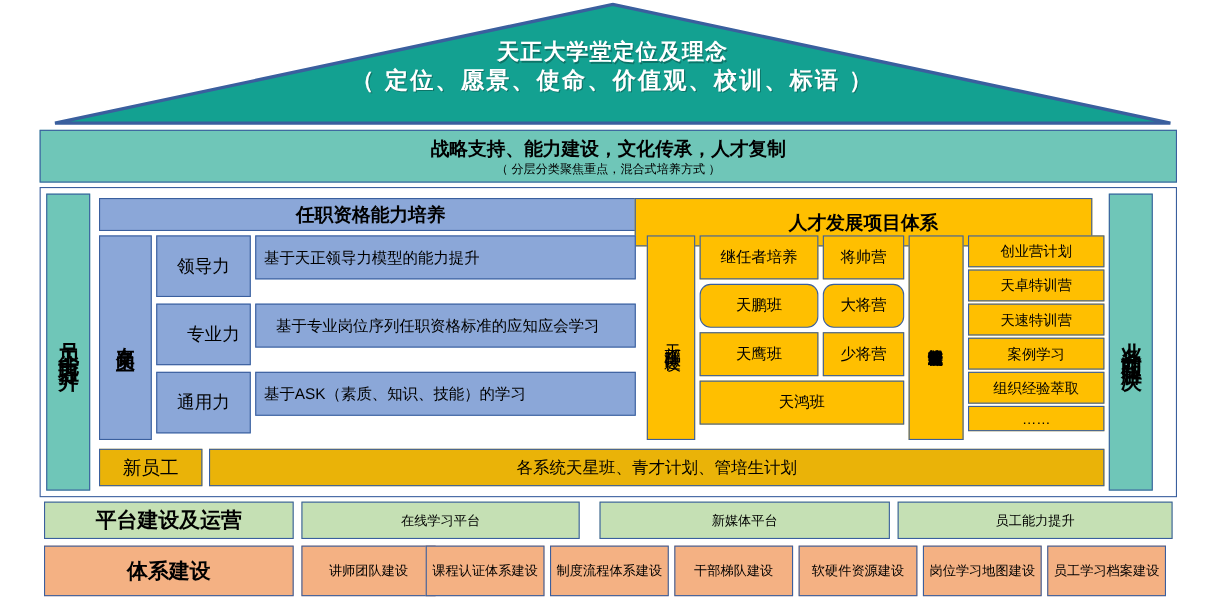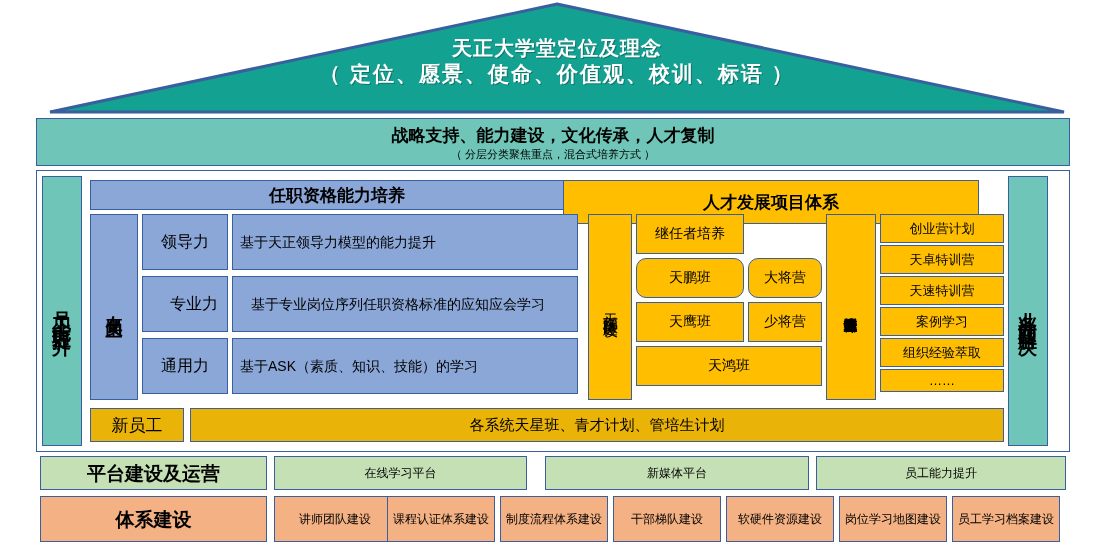--- a/index.html
+++ b/index.html
@@ -51,37 +51,37 @@
   #left-col{left:42px;top:176px;width:40px;height:270px;}
   #right-col{left:1008px;top:176px;width:40px;height:270px;}
 
   
   .sec-head{
     position:absolute;box-sizing:border-box;border:1.5px solid #3a5f9e;
     display:flex;align-items:center;justify-content:center;
     font-size:17px;font-weight:bold;
   }
   #head-blue{left:90px;top:180px;width:494px;height:30px;background:#8ba7d8;}
-  #head-orange{left:563px;top:180px;width:416px;height:44px;background:#ffbf00;}
+  #head-orange{left:577px;top:180px;width:416px;height:44px;background:#ffbf00;}
 
   
   .blue-body{position:absolute;left:90px;top:214px;width:494px;height:186px;}
   .cell{
     position:absolute;box-sizing:border-box;border:1.5px solid #3a5f9e;
     display:flex;align-items:center;
   }
   .cell.ctr{justify-content:center;text-align:center;}
   .blue{background:#8ba7d8;}
   .orange{background:#ffbf00;}
 
   #onjob{left:0;top:0;width:48px;height:186px;justify-content:center;}
   #onjob span{writing-mode:vertical-rl;text-orientation:upright;font-size:17px;font-weight:bold;letter-spacing:3px;}
 
   .cap{width:86px;height:56px;font-size:16px;left:52px;}
-  .desc{width:346px;height:56px;left:142px;font-size:14px;line-height:19px;padding:0 7px;}
+  .desc{width:346px;height:40px;left:142px;font-size:14px;line-height:19px;padding:0 7px;}
   .r1{top:0;} .r2{top:62px;padding-left:18px;} .r3{top:124px;}
 
   
   .or-body{position:absolute;left:588px;top:214px;width:416px;height:186px;}
   #cadre{left:0;top:0;width:44px;height:186px;justify-content:center;}
   #cadre span{writing-mode:vertical-rl;text-orientation:upright;font-size:15px;font-weight:normal;letter-spacing:2px;}
   #biz{left:238px;top:0;width:50px;height:186px;justify-content:center;padding:2px 0;}
   #biz span{
     writing-mode:vertical-rl;text-orientation:upright;font-size:14px;
     letter-spacing:0px;line-height:24px;text-align:center;
@@ -162,20 +162,21 @@
     <div class="cell blue ctr cap r3">通用力</div>
     <div class="cell blue desc r3">基于ASK（素质、知识、技能）的学习</div>
   </div>
 
   <div class="or-body">
     <div class="cell orange" id="cadre">
       <span>干部梯队建设</span>
     </div>
 
     <div class="cell orange ctr oc oA or1">继任者培养</div>
+    <div class="cell orange ctr oc oB or1">将帅营</div>
 
     <div class="cell orange ctr oc oA or2">天鹏班</div>
     <div class="cell orange ctr oc oB or2">大将营</div>
 
     <div class="cell orange ctr oc oA or3">天鹰班</div>
     <div class="cell orange ctr oc oB or3">少将营</div>
 
     <div class="cell orange ctr oc oWide or4">天鸿班</div>
 
     <div class="cell orange" id="biz">

